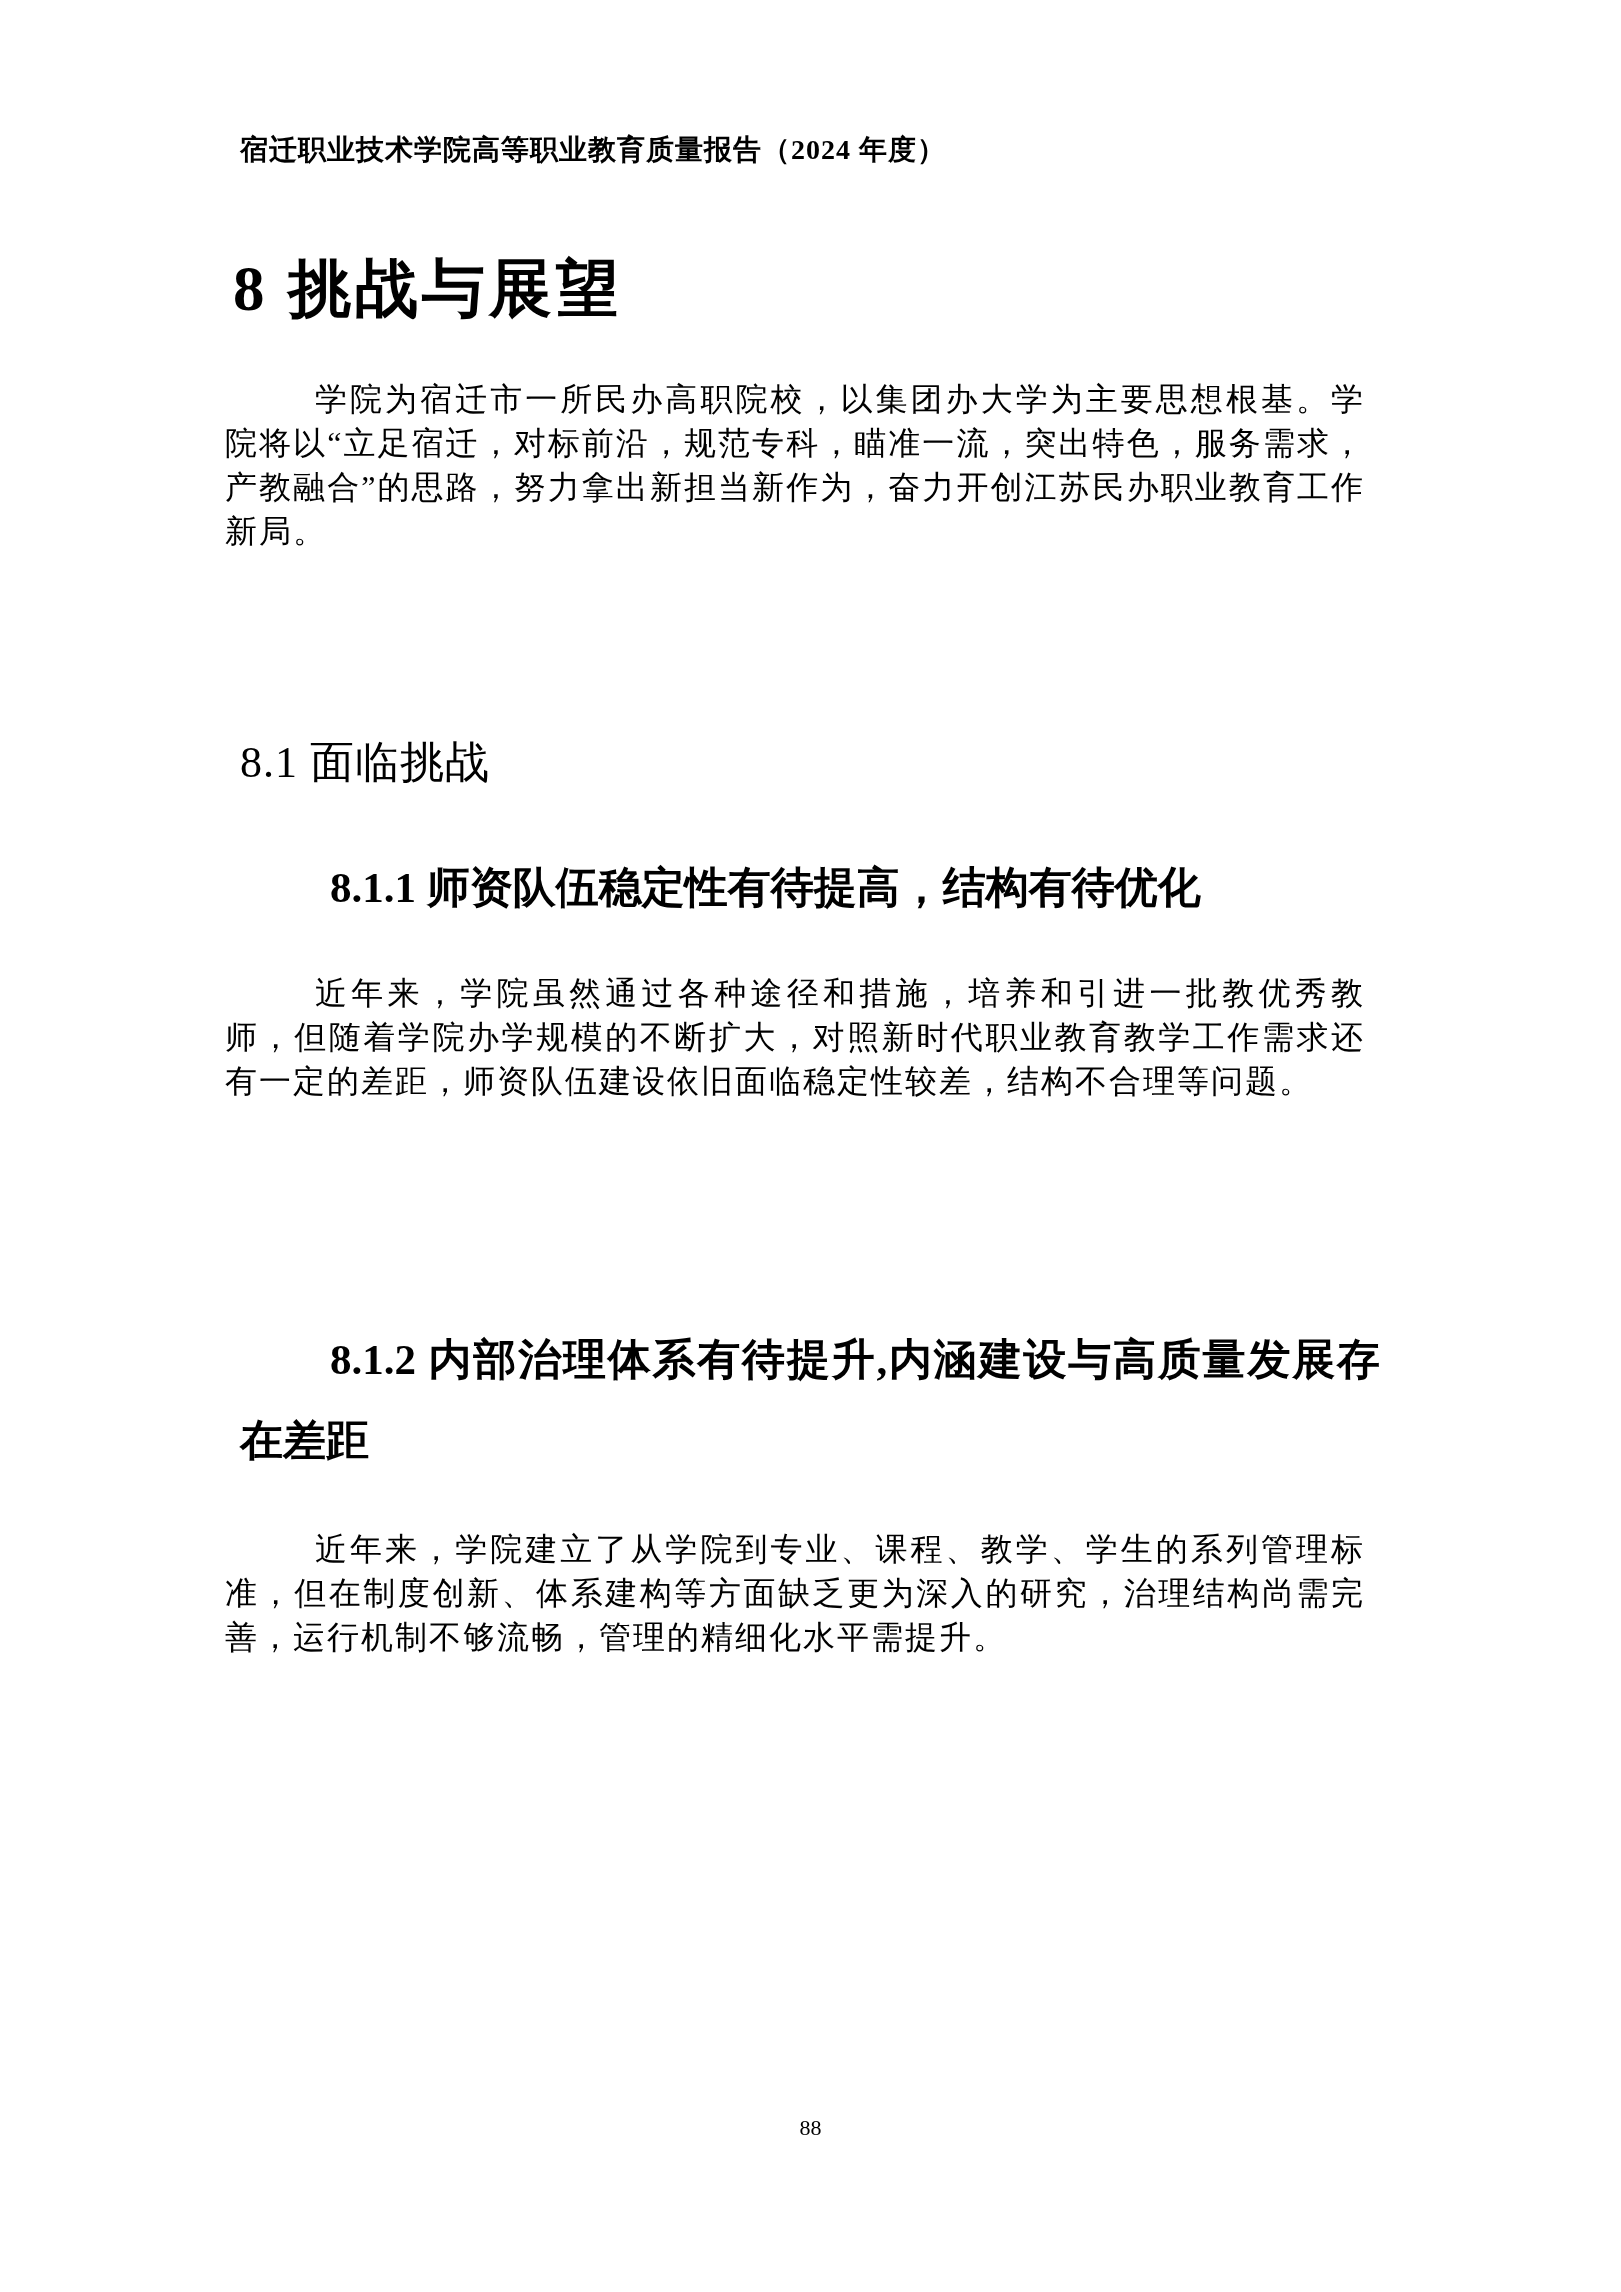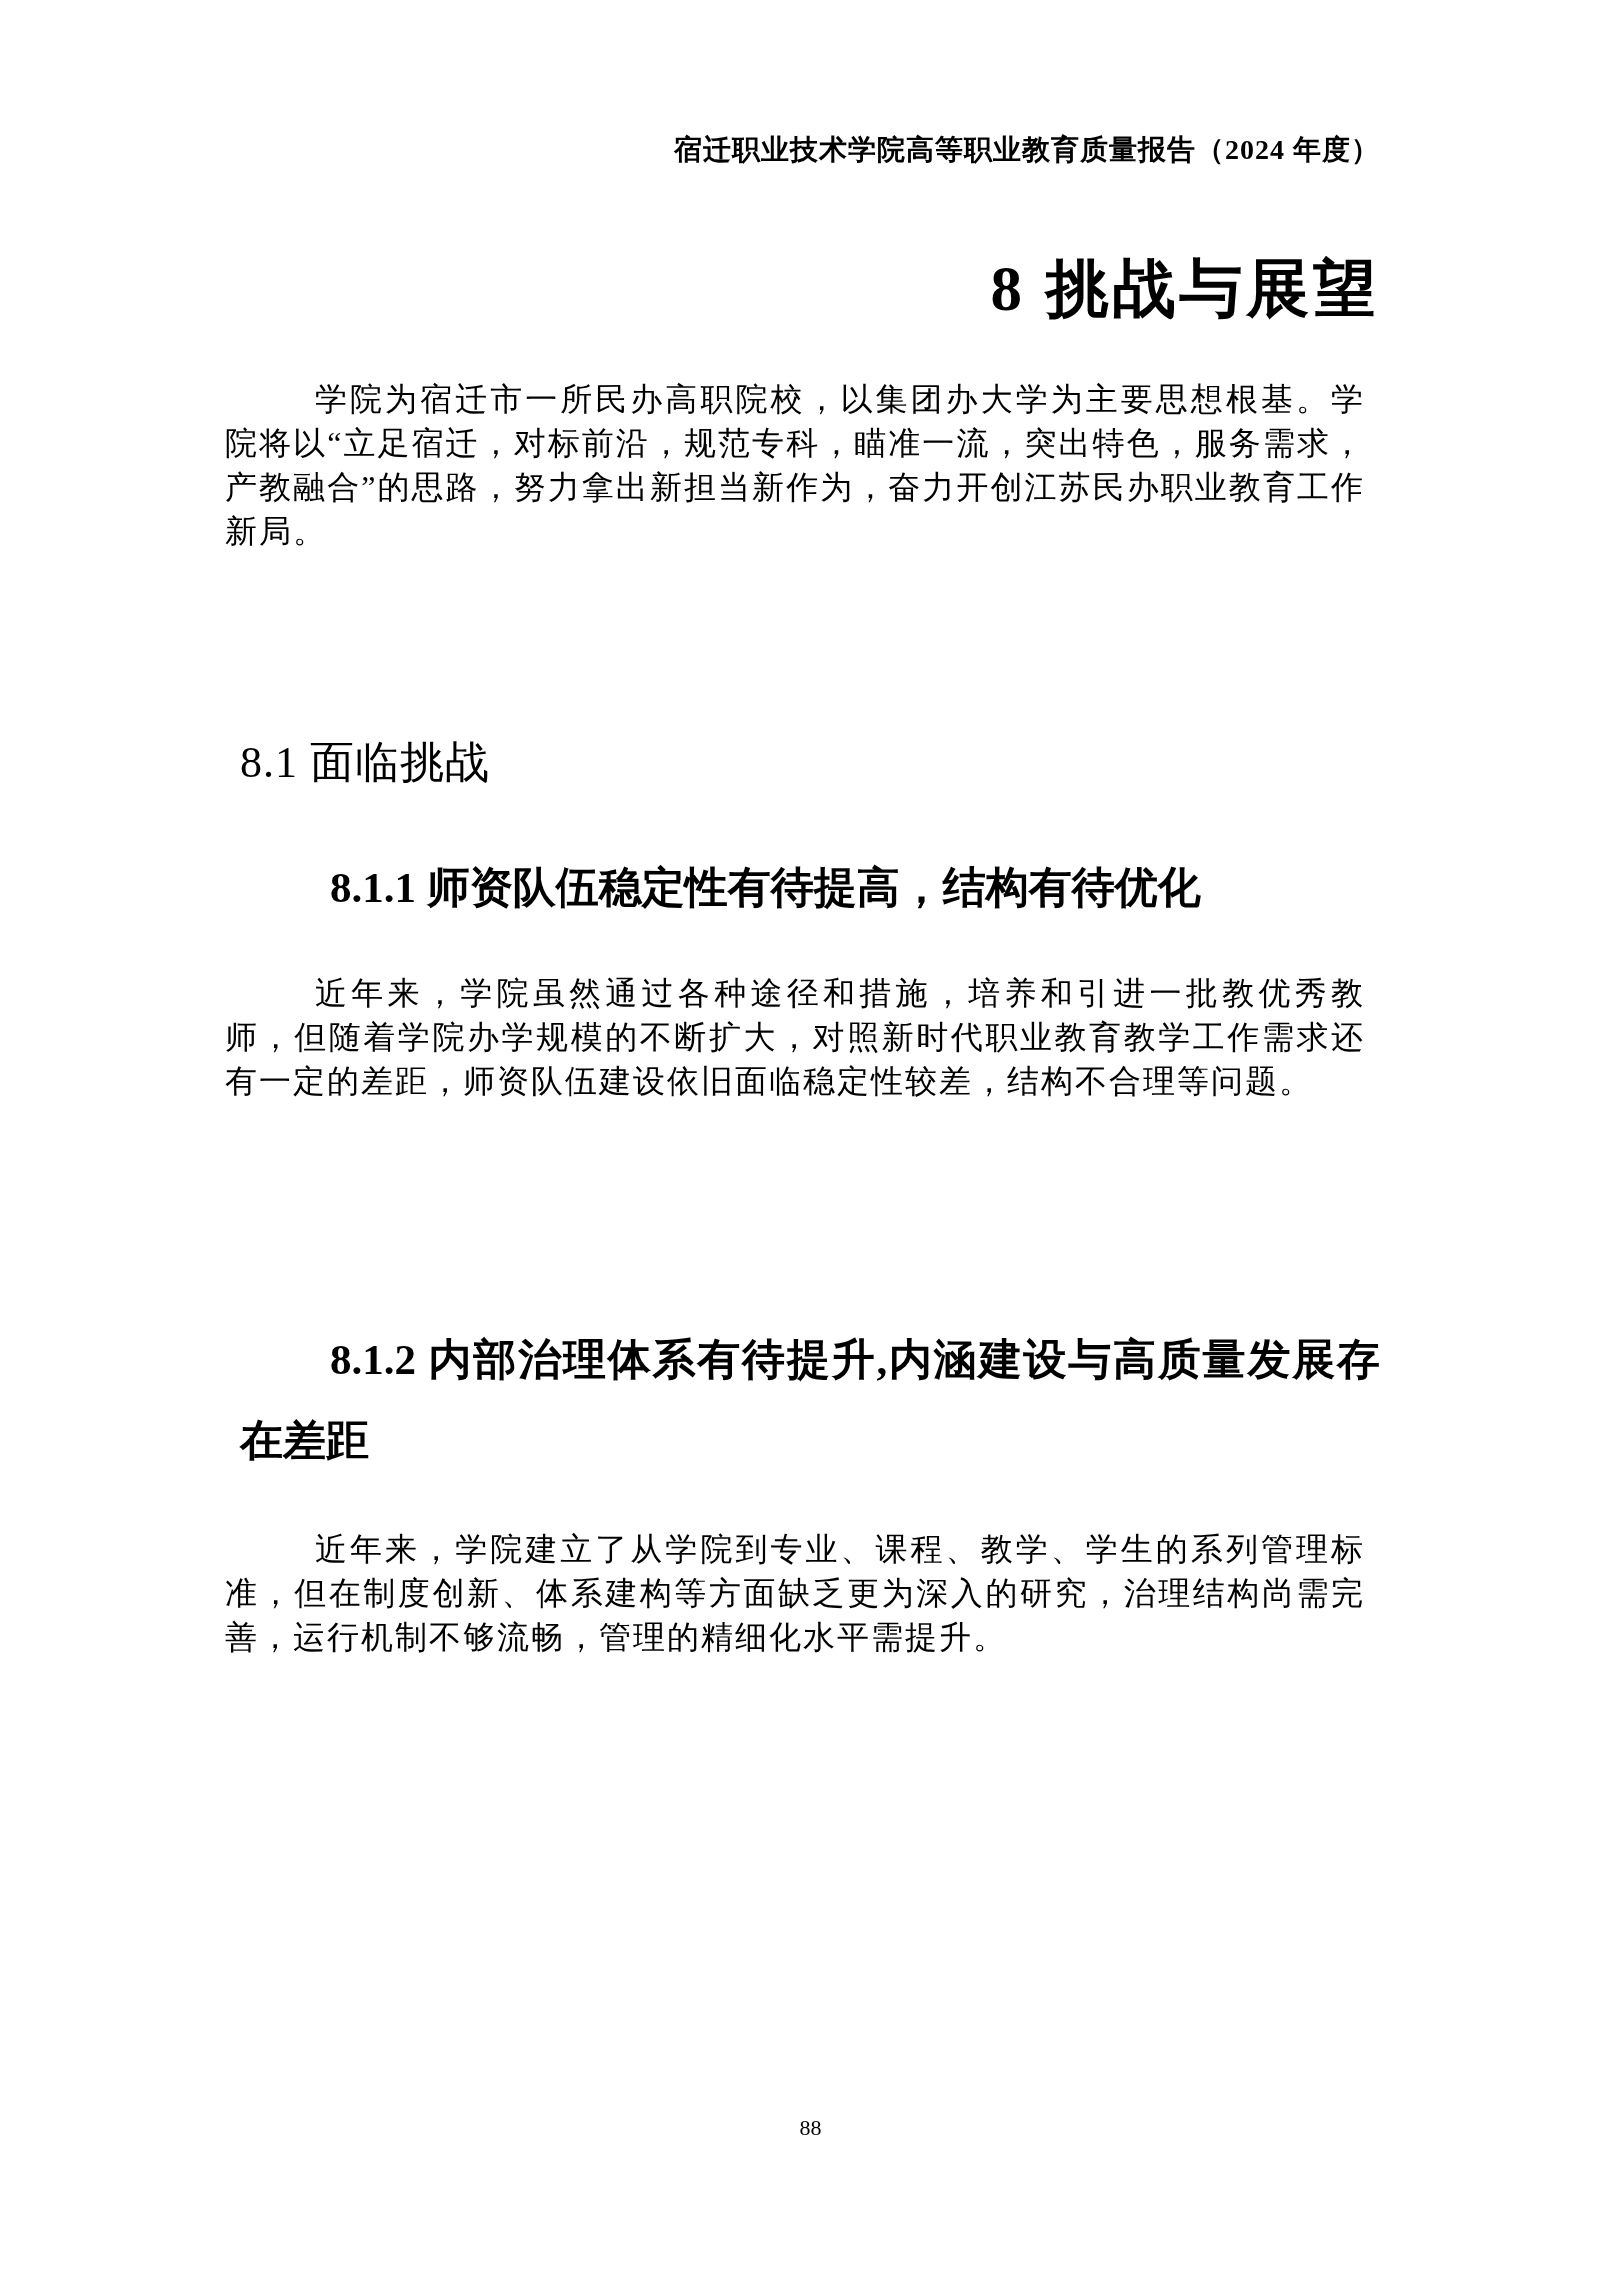--- a/index.html
+++ b/index.html
@@ -15,33 +15,33 @@
     font-family: "Liberation Serif", "DejaVu Serif", serif;
     color: #000000;
     overflow: hidden;
   }
   
   .doc-header {
     position: absolute;
     top: 131px;
     left: 240px;
     width: 1140px;
-    text-align: right;
+    text-align: left;
     font-size: 28px;
     font-weight: bold;
     letter-spacing: 1px;
     white-space: nowrap;
   }
   
   .chapter-title {
     position: absolute;
     top: 204px;
-    left: 240px;
+    left: 233px;
     width: 1140px;
-    text-align: right;
+    text-align: left;
     font-size: 63px;
     font-weight: bold;
     letter-spacing: 3.9px;
   }
   
   .body-para {
     position: absolute;
     left: 225px;
     width: 1140px;
     font-size: 32px;

